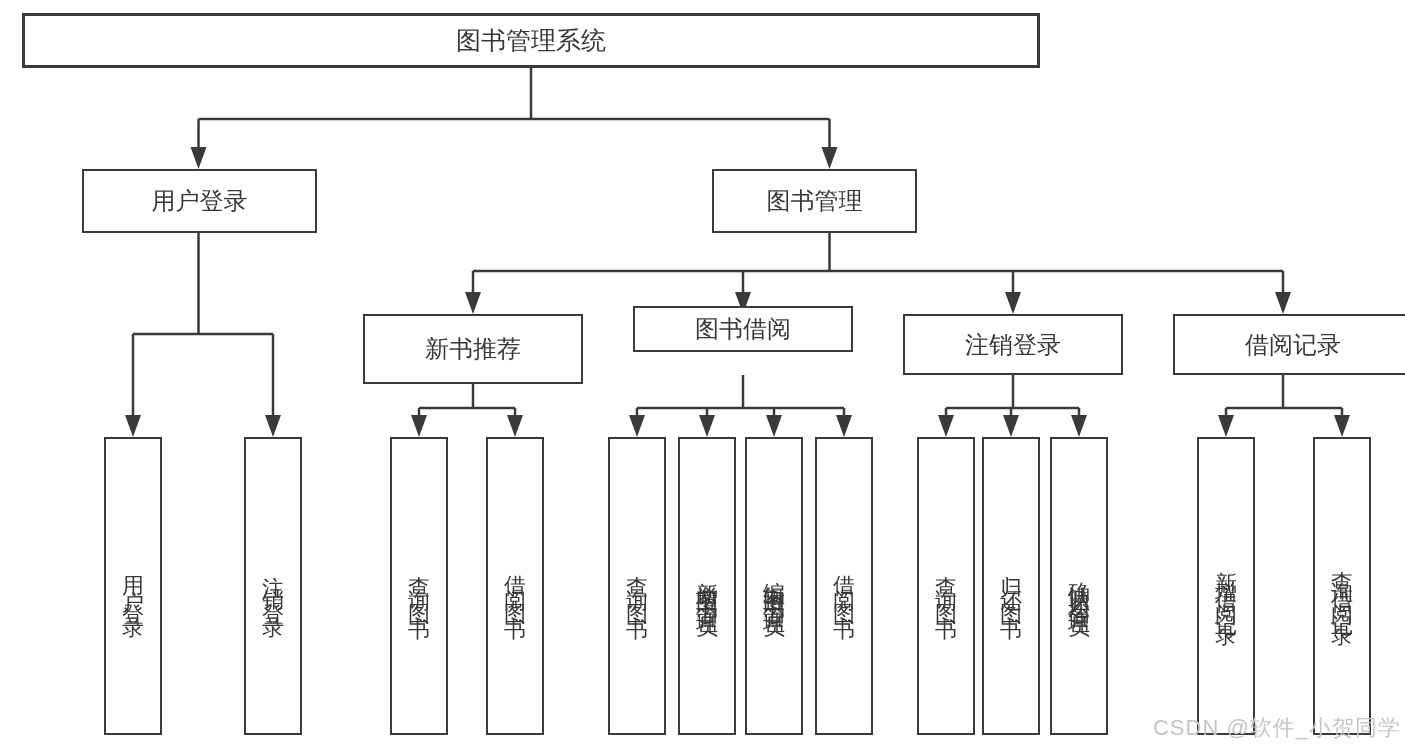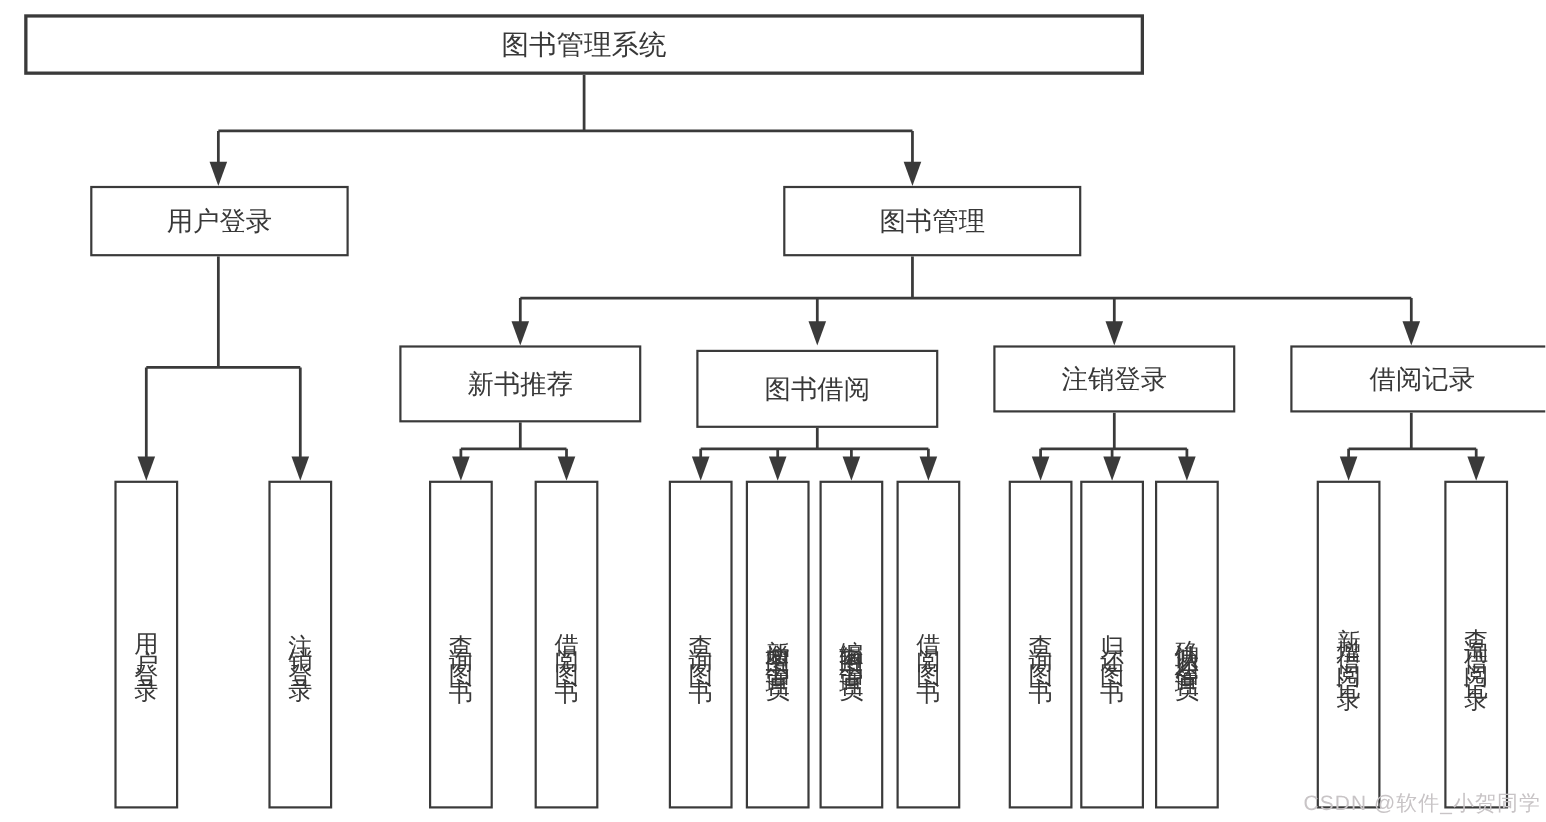--- a/index.html
+++ b/index.html
@@ -27,21 +27,21 @@
     writing-mode:vertical-rl;
     line-height:1;
     white-space:nowrap;
   }
   .ls-s span{letter-spacing:14px;}
   .ls-m span{letter-spacing:11px;}
   .ls-l span{letter-spacing:5px;}
   .watermark{
     position:absolute;
     right:4px;bottom:4px;
-    font-size:19px;
+    font-size:22px;
     color:#c8c4c6;
     letter-spacing:1px;
     z-index:5;
   }
 </style>
 </head>
 <body>
 
 <div class="canvas">
 
@@ -103,28 +103,28 @@
       </g>
   </svg>
 
   <div class="box root" style="left:22px;top:13px;width:1018px;height:55px">
     <span>图书管理系统</span>
   </div>
 
   <div class="box lvl2" style="left:82px;top:169px;width:235px;height:64px">
     <span>用户登录</span>
   </div>
-  <div class="box lvl2" style="left:712px;top:169px;width:271px;height:64px">
+  <div class="box lvl2" style="left:712px;top:169px;width:205px;height:64px">
     <span>图书管理</span>
   </div>
 
   <div class="box lvl3" style="left:363px;top:314px;width:220px;height:70px">
     <span>新书推荐</span>
   </div>
-  <div class="box lvl3" style="left:633px;top:318px;width:220px;height:71px">
+  <div class="box lvl3" style="left:633px;top:306px;width:220px;height:46px">
     <span>图书借阅</span>
   </div>
   <div class="box lvl3" style="left:903px;top:314px;width:220px;height:61px">
     <span>注销登录</span>
   </div>
   <div class="box lvl3" style="left:1173px;top:314px;width:240px;height:61px">
     <span>借阅记录</span>
   </div>
 
   <div class="box leaf ls-s" style="left:104px;top:437px;width:58px;height:298px">

